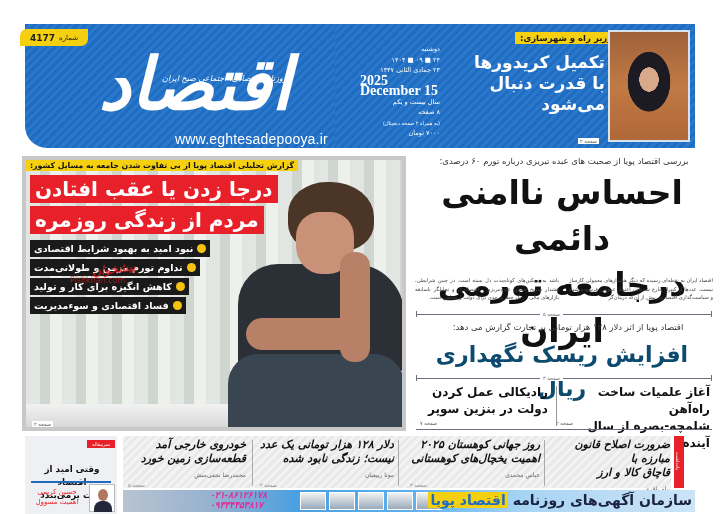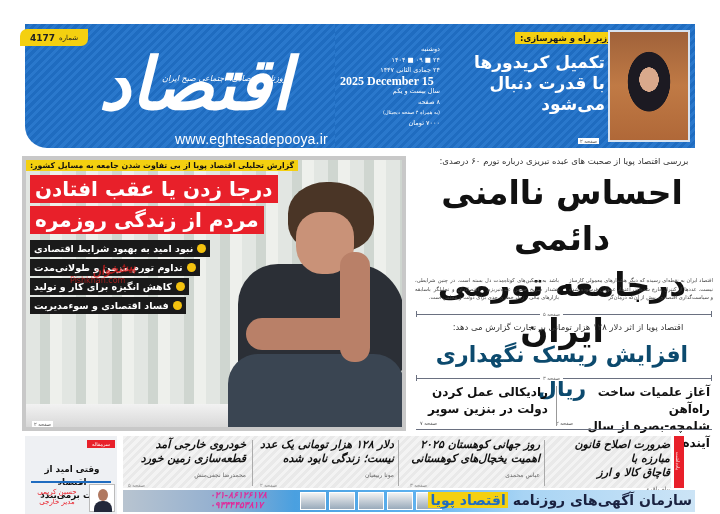--- a/index.html
+++ b/index.html
@@ -38,21 +38,21 @@
   }
   .site-url {
     position: absolute; left: 175px; top: 131px;
     font-size: 14px; color: #ffffff; letter-spacing: 0.2px;
     font-family: "Liberation Sans", sans-serif;
   }
   .dateblock {
     position: absolute; left: 340px; top: 44px; width: 100px; direction: rtl;
     color: #fff; font-size: 6.5px; line-height: 10.5px; text-align: right;
   }
-  .dateblock .en { font-family: "Liberation Serif", serif; font-weight: bold; font-size: 12px; direction: ltr; text-align: left; }
+  .dateblock .en { font-family: "Liberation Serif", serif; font-weight: bold; font-size: 14px; direction: ltr; text-align: left; margin-left: 20px; }
 
   .minister-tag {
     position: absolute; left: 515px; top: 32px; background: #f4d010; color: #1a1a1a;
     font-size: 8.5px; padding: 1px 5px; direction: rtl; font-weight: bold;
   }
   .minister-head {
     position: absolute; left: 455px; top: 52px; width: 150px; direction: rtl; text-align: right;
     color: #fff; font-size: 17px; font-weight: bold; line-height: 21px;
   }
   .minister-photo {
@@ -355,21 +355,21 @@
   <div class="editorial">
     <div class="tag">سرمقاله</div>
     <div class="title">
       <div>وقتی امید از اقتصاد</div>
       <div>رخت برمی‌بندد</div>
     </div>
     <div class="hr"></div>
     <div class="mug"></div>
     <div class="author">
       <div>حسین کریمی</div>
-      <div>مدیر خارجی</div>
+      <div>اهمیت مسوول</div>
     </div>
   </div>
 
   <div class="ad-banner"></div>
   <div class="ad-phone">
     <div>۰۲۱-۸۶۱۲۶۱۷۸</div>
     <div>۰۹۳۳۴۴۵۳۸۱۷</div>
   </div>
   <div class="ad-thumbs">
     <span></span>

